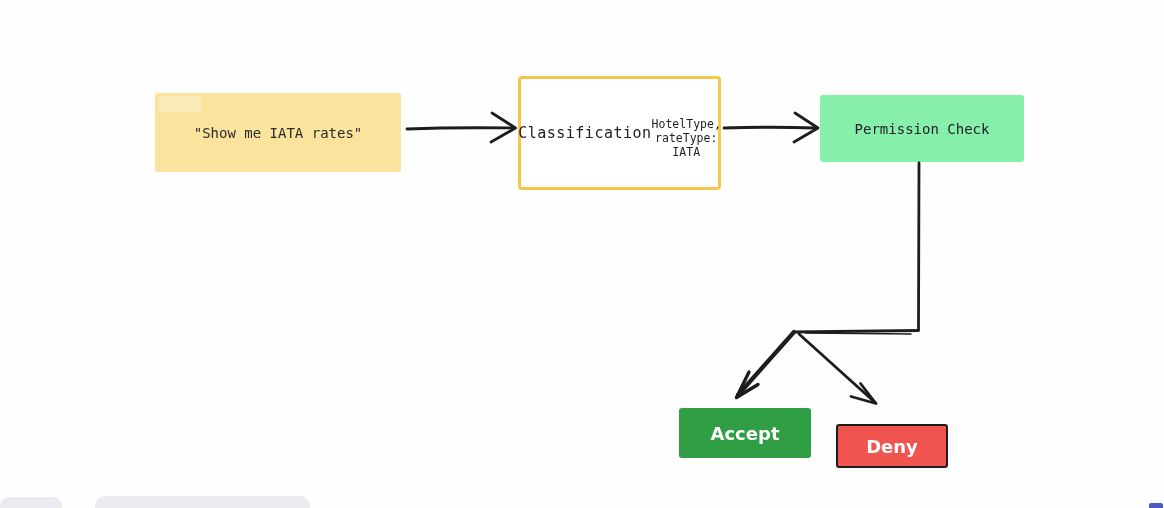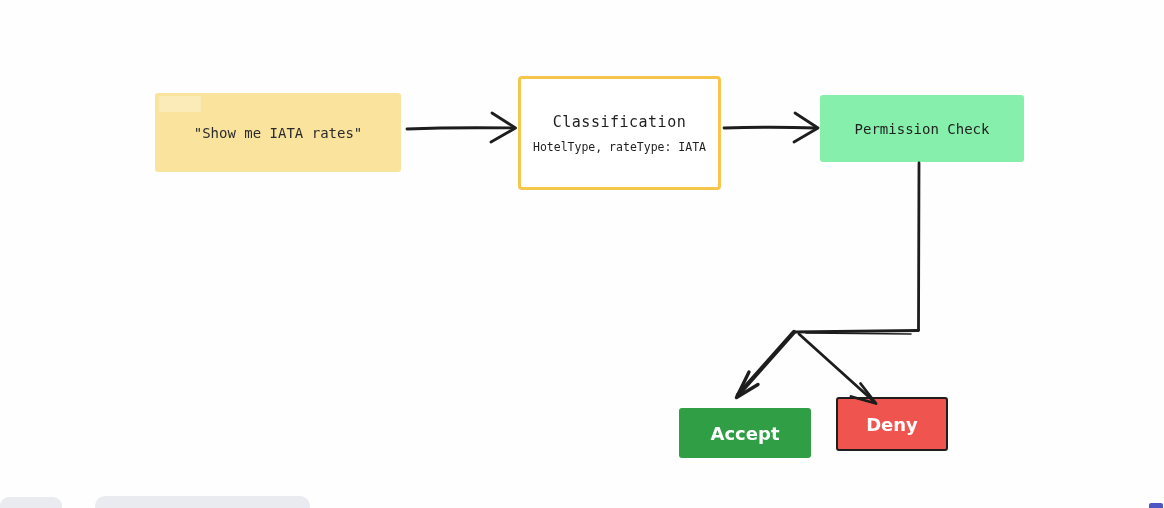--- a/index.html
+++ b/index.html
@@ -35,21 +35,21 @@
     position: absolute;
     left: 4px; top: 3px; width: 42px; height: 16px;
     background: rgba(255,255,255,0.28);
     border-radius: 2px;
   }
   .node-classification {
     left: 518px; top: 76px; width: 203px; height: 114px;
     background: #ffffff;
     border: 3px solid #f5c64a;
     border-radius: 4px;
-    flex-direction: column;
+    flex-direction: row;
     color: #1f1f1f;
   }
   .node-classification .title {
     font-size: 15px;
     letter-spacing: 0.5px;
   }
   .node-classification .subtitle {
     font-size: 11.5px;
     margin-top: 9px;
   }
@@ -63,21 +63,21 @@
   .node-accept {
     left: 679px; top: 408px; width: 132px; height: 50px;
     background: #2f9e44;
     border-radius: 3px;
     color: #ffffff;
     font-family: "DejaVu Sans", sans-serif;
     font-weight: 600;
     font-size: 18px;
   }
   .node-deny {
-    left: 836px; top: 397px; width: 112px; height: 54px;
+    left: 836px; top: 424px; width: 112px; height: 44px;
     background: #f0544f;
     border: 2.5px solid #1d1d1d;
     border-radius: 3px;
     color: #ffffff;
     font-family: "DejaVu Sans", sans-serif;
     font-weight: 600;
     font-size: 18px;
   }
   svg.connectors {
     position: absolute;

